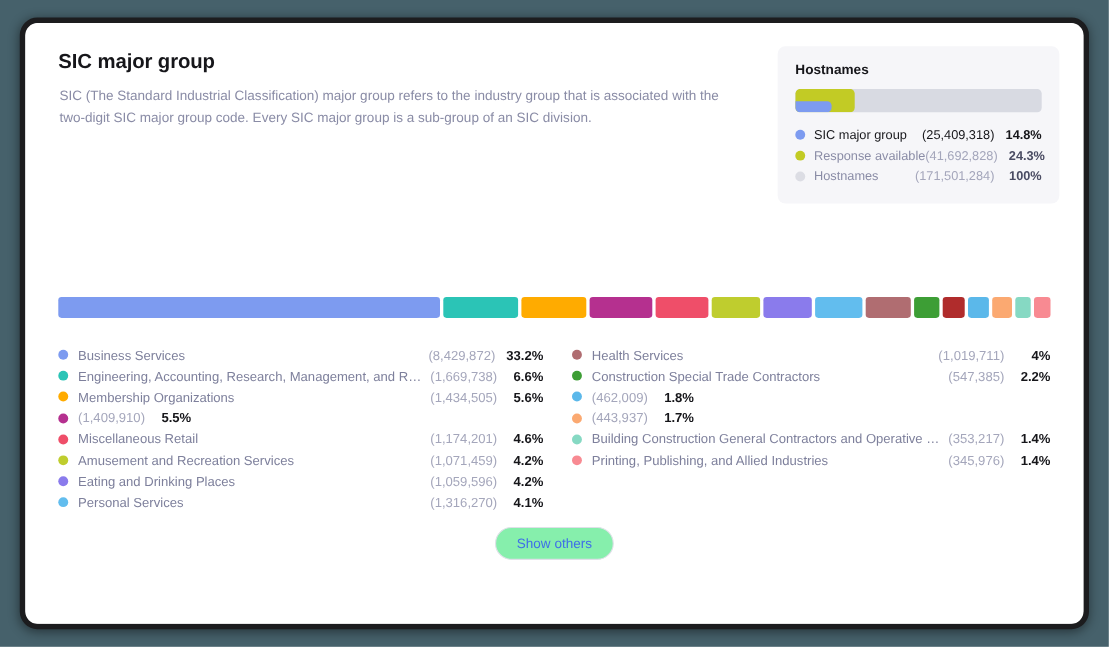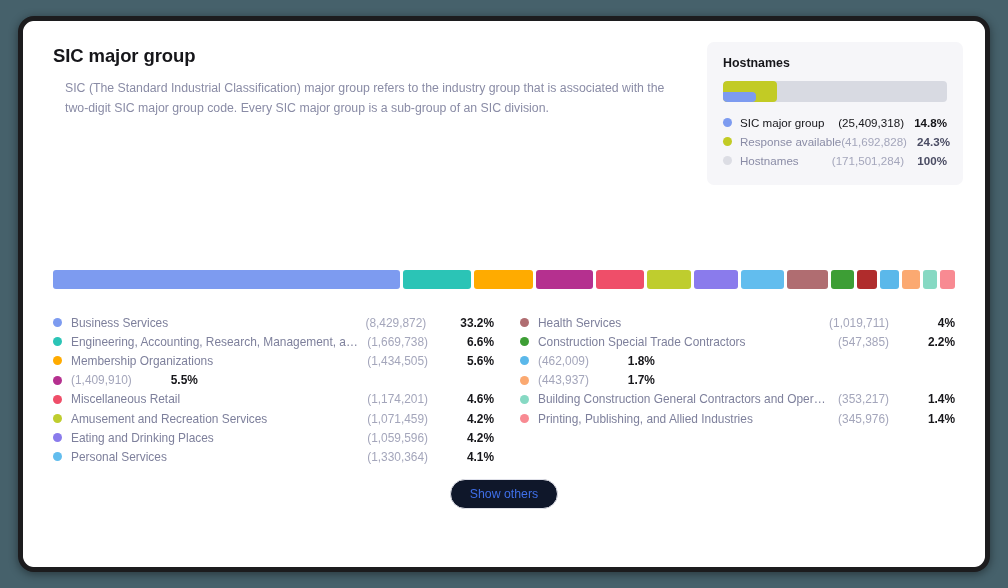--- a/index.html
+++ b/index.html
@@ -41,21 +41,21 @@
     font-weight: bold;
     color: #16161a;
     margin: 0 0 11px 0;
     letter-spacing: -0.1px;
   }
   .page-desc {
     font-size: 12.3px;
     line-height: 1.62;
     color: #8a8ca6;
     max-width: 625px;
-    margin: 12px;
+    margin: 1px;
   }
 
   
   #hostnames-panel {
     position: absolute;
     right: -8px; top: -3px;
     width: 256px;
     background: #f6f6f9;
     border-radius: 7px;
     padding: 14px 16px 15px 16px;
@@ -157,35 +157,34 @@
     color: #a4a6bb;
     white-space: nowrap;
     margin-right: 10px;
   }
   .lg-pct {
     color: #16161a;
     font-weight: bold;
     white-space: nowrap;
     min-width: 32px;
     text-align: right;
-    margin-left: 24px;
   }
 
   
   #show-others-wrap {
     position: absolute;
     left: 0; right: 0; top: 458px;
     display: flex;
     justify-content: center;
   }
   #show-others-button {
     font-family: inherit;
     font-size: 12.3px;
     color: #3f6fe8;
-    background: #0f172a;
+    background: #86efac;
     border: 1px solid #dfe0e8;
     border-radius: 16px;
     padding: 7px 19px;
     cursor: pointer;
   }
 </style>
 </head>
 <body>
 
 <div id="app-window">
@@ -281,21 +280,21 @@
           </div>
           <div class="lg-row">
             <span class="lg-dot" style="background: rgb(138, 123, 236);"></span>
             <span class="lg-label">Eating and Drinking Places</span>
             <span class="lg-count">(1,059,596)</span>
             <span class="lg-pct">4.2%</span>
           </div>
           <div class="lg-row">
             <span class="lg-dot" style="background: rgb(98, 189, 238);"></span>
             <span class="lg-label">Personal Services</span>
-            <span class="lg-count">(1,330,364)</span>
+            <span class="lg-count">(1,316,270)</span>
             <span class="lg-pct">4.1%</span>
           </div>
         </div>
       <div class="legend-col right">
           <div class="lg-row">
             <span class="lg-dot" style="background: rgb(176, 109, 113);"></span>
             <span class="lg-label">Health Services</span>
             <span class="lg-count">(1,019,711)</span>
             <span class="lg-pct">4%</span>
           </div>

